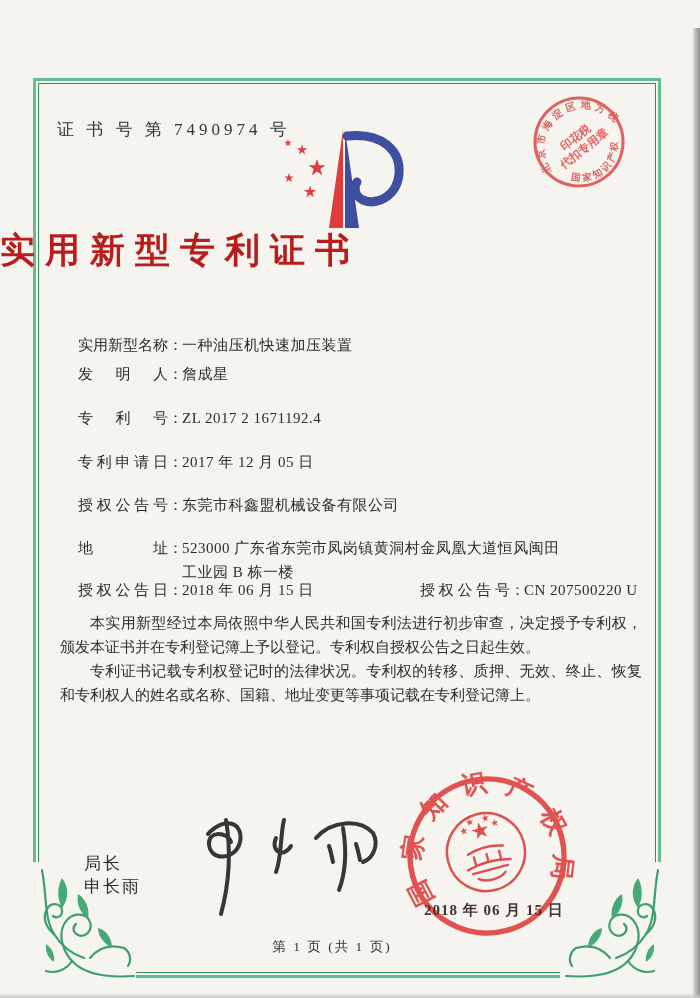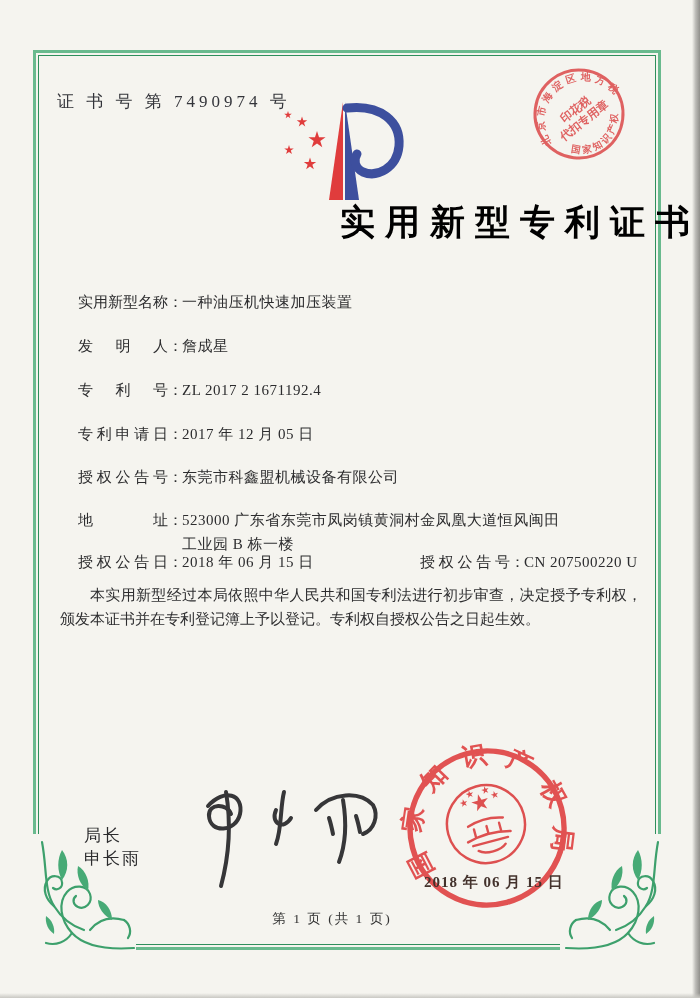--- a/index.html
+++ b/index.html
@@ -2,21 +2,21 @@
 <html><head>
 <meta charset="utf-8">
 <style>
   html,body{margin:0;padding:0;}
   body{
     width:700px;height:998px;position:relative;overflow:hidden;
     background:#f5f4ef;
     font-family:"Liberation Serif","DejaVu Serif",serif;
     color:#2e2e30;
   }
-  .page{position:absolute;inset:0;}
+  .page{position:absolute;inset:0;margin-top:28px;}
 
   
   .edge-right{position:absolute;top:0;right:0;width:8px;height:100%;
     background:linear-gradient(to right, rgba(0,0,0,0) 0%, #bdbcb8 45%, #908f8b 100%);z-index:50;}
   .edge-bottom{position:absolute;left:0;bottom:0;width:100%;height:5px;
     background:linear-gradient(to bottom, rgba(0,0,0,0) 0%, #c9c8c3 100%);z-index:50;}
 
   
   .frame{position:absolute;left:33px;top:50px;width:622px;height:894px;
     border:3px solid #69ba8e;}
@@ -27,22 +27,22 @@
   .patch-right{left:560px;top:834px;}
   .ornament{position:absolute;z-index:6;}
   .ornament-left{left:34px;top:838px;}
   .ornament-right{left:562px;top:838px;transform:scaleX(-1);}
 
   .cert-number{position:absolute;left:57px;top:90px;font-size:17px;
     letter-spacing:4px;color:#33343a;z-index:10;}
 
   .logo{position:absolute;left:275px;top:100px;z-index:10;}
 
-  .title{position:absolute;left:0;top:199px;width:700px;text-align:right;
-    font-size:35px;font-weight:600;letter-spacing:10px;color:#000000;z-index:10;}
+  .title{position:absolute;left:0;top:199px;width:700px;text-align:left;
+    font-size:35px;font-weight:600;letter-spacing:10px;color:#b91c1c;z-index:10;}
 
   .fields{position:absolute;left:78px;top:0;width:570px;z-index:10;}
   .field-row{position:absolute;left:0;white-space:nowrap;font-size:15px;color:#2c2c2e;}
   .field-label{display:inline-block;width:90px;text-align:justify;text-align-last:justify;
     vertical-align:top;}
   .field-colon{display:inline-block;width:14px;}
   .field-value{letter-spacing:.5px;}
   .addr-line2{position:absolute;left:104px;top:535px;font-size:15px;letter-spacing:.5px;}
   .row-right{position:absolute;left:342px;top:0;white-space:nowrap;}
 
@@ -127,21 +127,21 @@
       <use href="#star-shape" transform="translate(35,64) scale(6.5)"></use>
     </g>
     <path d="M 68,2 L 68,100 L 54,100 Z" fill="#e03c3c"></path>
     <path d="M 70,2 L 70,100 L 84,100 Z" fill="#3d4f9e"></path>
     <path d="M 72,8 C 106,4 126,22 124,46 C 122,68 102,78 88,72 C 80,68 78,60 82,54" fill="none" stroke="#3d4f9e" stroke-width="9" stroke-linecap="round"></path>
   </svg>
 
   <div class="title">实用新型专利证书</div>
 
   <div class="fields">
-    <div class="field-row" style="top:293px">
+    <div class="field-row" style="top:308px">
       <span class="field-label">实用新型名称</span><span class="field-colon">：</span><span class="field-value">一种油压机快速加压装置</span>
     </div>
     <div class="field-row" style="top:337px">
       <span class="field-label">发明人</span><span class="field-colon">：</span><span class="field-value">詹成星</span>
     </div>
     <div class="field-row" style="top:381px">
       <span class="field-label">专利号</span><span class="field-colon">：</span><span class="field-value">ZL 2017 2 1671192.4</span>
     </div>
     <div class="field-row" style="top:425px">
       <span class="field-label">专利申请日</span><span class="field-colon">：</span><span class="field-value">2017 年 12 月 05 日</span>
@@ -156,20 +156,21 @@
     <div class="field-row" style="top:553px">
       <span class="field-label">授权公告日</span><span class="field-colon">：</span><span class="field-value">2018 年 06 月 15 日</span>
       <span class="row-right">
         <span class="field-label">授权公告号</span><span class="field-colon">：</span><span class="field-value">CN 207500220 U</span>
       </span>
     </div>
   </div>
 
   <div class="paragraphs">
     <p>本实用新型经过本局依照中华人民共和国专利法进行初步审查，决定授予专利权，颁发本证书并在专利登记簿上予以登记。专利权自授权公告之日起生效。</p>
+    <p>专利证书记载专利权登记时的法律状况。专利权的转移、质押、无效、终止、恢复和专利权人的姓名或名称、国籍、地址变更等事项记载在专利登记簿上。</p>
   </div>
 
   <div class="signer signer-title">局长</div>
   <div class="signer signer-name">申长雨</div>
 
   <svg class="signature" width="210" height="120" viewBox="0 0 210 120">
     <g fill="none" stroke="#222225" stroke-width="4" stroke-linecap="round" opacity="0.9">
       <path d="M 18,30 C 34,12 54,18 50,38 C 46,56 20,58 19,40 C 18,27 37,27 41,38"></path>
       <path d="M 36,16 C 41,46 39,80 31,110"></path>
       <path d="M 94,16 C 90,32 92,52 86,68"></path>

